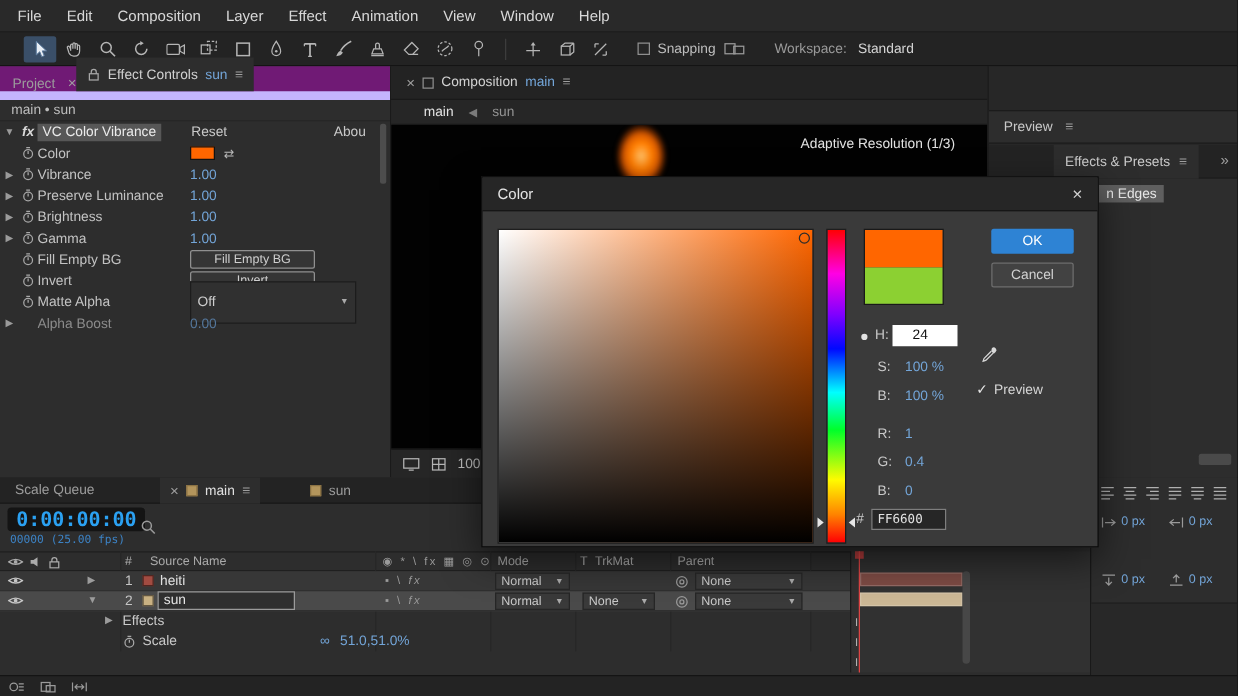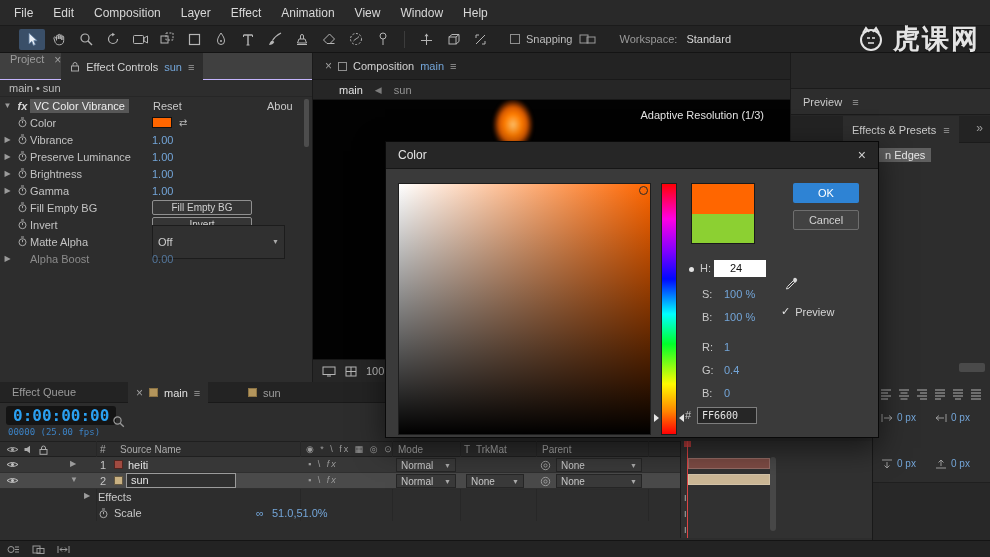--- a/index.html
+++ b/index.html
@@ -18,21 +18,21 @@
   .snap-label{color:#bdbdbd;}
   .snap-opts{margin:0 5px;}
   .ws-label{color:#9a9a9a;margin-left:18px;}
   .ws-value{color:#d6d6d6;margin-left:8px;}
 
   .hamb{color:#9f9f9f;font-size:11px;}
   .closex{color:#9f9f9f;font-size:12px;}
 
   
   .lp{position:absolute;left:0;top:53px;width:313px;height:329px;background:#2d2d2d;border-right:1px solid #1a1a1a;}
-  .lp-tabs{height:27px;background:#404040;border-bottom:1px solid #c4b5fd;display:flex;align-items:flex-start;}
+  .lp-tabs{height:27px;background:#701a75;border-bottom:7px solid #c4b5fd;display:flex;align-items:flex-end;}
   .tab-label{padding:0 10px;color:#9c9c9c;}
   .lp-active{height:27px;background:#2d2d2d;display:flex;align-items:center;gap:6px;padding:0 9px;}
   .lp-active .t1{color:#d2d2d2;}
   .bluetxt{color:#73a5d8;}
   .lp-crumb{height:17px;line-height:16px;padding-left:9px;color:#bdbdbd;border-bottom:1px solid #262626;}
   .ec-row{height:17px;display:flex;align-items:center;position:relative;}
   .ec-c1{width:15px;text-align:center;font-size:8px;color:#9a9a9a;}
   .ec-c2{width:15px;display:flex;align-items:center;justify-content:center;}
   .ec-lbl{width:122px;color:#c3c3c3;overflow:hidden;white-space:nowrap;}
   .fxbadge{font-style:italic;font-weight:bold;color:#d8d8d8;width:15px;text-align:center;font-size:11px;}
@@ -440,21 +440,21 @@
       <span class="rp-chev">»</span>
     </div>
     <div class="rp-body">
       <span class="rp-edges">n Edges</span>
       <span class="rp-scroll"></span>
     </div>
   </div>
 
   <div class="tl">
     <div class="tl-tabs">
-      <span class="tl-rq">Effect Queue</span>
+      <span class="tl-rq">Scale Queue</span>
       <div class="tl-tab active">
         <span class="closex">×</span>
         <span class="comp-sq"></span>
         <span style="color:#e0e0e0">main</span>
         <span class="hamb">≡</span>
       </div>
       <div class="tl-tab sunt">
         <span class="comp-sq"></span>
         <span>sun</span>
       </div>
@@ -722,24 +722,14 @@
       <span class="fld" style="left:316px;top:195px">G:</span>
       <span class="fld fval" style="left:338px;top:195px">0.4</span>
       <span class="fld" style="left:316px;top:218px">B:</span>
       <span class="fld fval" style="left:338px;top:218px">0</span>
 
       <span class="fld" style="left:299px;top:240px">#</span>
       <div class="hex-input">FF6600</div>
     </div>
   </div>
 
-  <div class="watermark">
-    <span>
-        <svg width="30" height="30" viewBox="0 0 30 30">
-          <circle cx="15" cy="16" r="10" fill="none" stroke="#fff" stroke-width="2"></circle>
-          <path d="M7 9 L10 4 L13 8 M23 9 L20 4 L17 8" fill="none" stroke="#fff" stroke-width="2"></path>
-          <path d="M11 14h3M16 14h3M12 19h6" stroke="#fff" stroke-width="1.6"></path>
-        </svg>
-      </span>
-    <span class="wm-text">虎课网</span>
-  </div>
 
 </div>
 
 </body></html>

